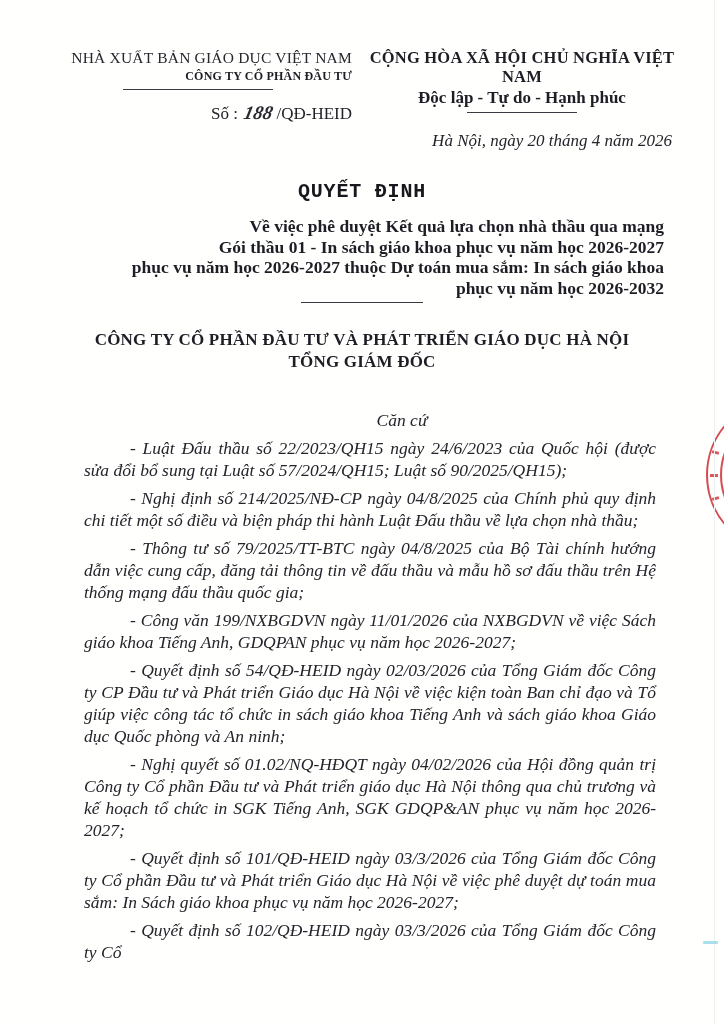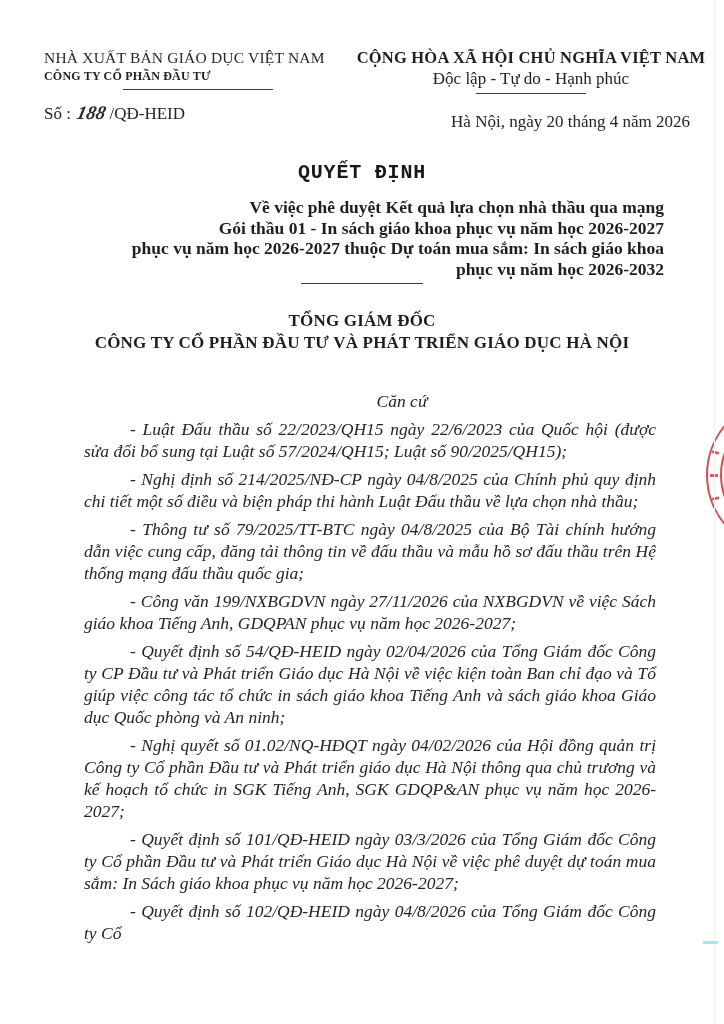--- a/index.html
+++ b/index.html
@@ -8,37 +8,37 @@
     width:724px;height:1024px;
     background:#fffffe;
     overflow:hidden;
     font-family:"Liberation Serif","DejaVu Serif",serif;
     color:#26262e;
     box-sizing:border-box;
     padding-top:48px;
   }
   
   .header{display:flex;align-items:flex-start;}
-  .header-left{flex:0 0 308px;margin-left:44px;text-align:left;}
-  .header-right{flex:1;text-align:center;padding-right:14px;}
+  .header-left{flex:0 0 308px;margin-left:44px;text-align:right;}
+  .header-right{flex:1;text-align:center;padding-right:32px;}
   .h-line{font-size:15.5px;line-height:19px;letter-spacing:.2px;}
   .h-line.bold{font-weight:bold;font-size:12px;color:#1d1d25;}
   .header-right .h-line.bold{font-size:16.5px;}
   .rule{border-bottom:1.6px solid #3a3a42;height:0;}
   .rule-left{width:150px;margin:3px auto 0 auto;}
   .rule-right{width:110px;margin:4px auto 0 auto;}
-  .motto{font-weight:normal;font-size:17px;line-height:20px;margin-top:2px;color:#1d1d25;}
+  .motto{font-weight:bold;font-size:17px;line-height:20px;margin-top:2px;color:#1d1d25;}
   .doc-number{margin-top:12px;font-size:17px;color:#23232b;}
   .doc-number .handwritten{
     display:inline-block;
     font-style:italic;font-weight:600;font-size:19px;
     transform:skewX(-12deg);
     margin:0 4px 0 6px;color:#2a2a33;
   }
-  .dateline{font-size:17px;line-height:21px;margin-top:17px;text-align:right;padding-right:20px;color:#23232b;}
+  .dateline{font-style:italic;font-size:17px;line-height:21px;margin-top:17px;text-align:right;padding-right:20px;color:#23232b;}
   
   .title{margin-top:29px;text-align:center;font-weight:bold;font-size:20px;letter-spacing:.8px;color:#17171d;font-family:Liberation Mono, monospace;}
   .subtitle{margin-top:13px;text-align:right;font-weight:bold;font-size:17.5px;line-height:20.5px;color:#1d1d25;padding:0 60px;}
   .subtitle-rule{width:122px;margin:4px auto 0 auto;border-bottom:1.7px solid #3a3a42;height:0;}
   
   .issuer{margin-top:26px;text-align:center;font-weight:bold;color:#1d1d25;}
   .issuer-line{font-size:17px;line-height:22px;letter-spacing:.2px;}
   
   .body{margin:36px 68px 0 84px;font-style:italic;font-size:17.5px;line-height:22px;color:#23232b;}
   .preamble{margin:0 0 6px 0;text-indent:64px;}
@@ -82,34 +82,34 @@
 
   <div class="subtitle">
     <div>Về việc phê duyệt Kết quả lựa chọn nhà thầu qua mạng</div>
     <div>Gói thầu 01 - In sách giáo khoa phục vụ năm học 2026-2027</div>
     <div>phục vụ năm học 2026-2027 thuộc Dự toán mua sắm: In sách giáo khoa</div>
     <div>phục vụ năm học 2026-2032</div>
   </div>
   <div class="subtitle-rule"></div>
 
   <div class="issuer">
+    <div class="issuer-line">CÔNG TY CỔ PHẦN ĐẦU TƯ VÀ PHÁT TRIỂN GIÁO DỤC HÀ NỘI</div>
     <div class="issuer-line">TỔNG GIÁM ĐỐC</div>
-    <div class="issuer-line">CÔNG TY CỔ PHẦN ĐẦU TƯ VÀ PHÁT TRIỂN GIÁO DỤC HÀ NỘI</div>
   </div>
 
   <div class="body">
     <p class="preamble">Căn cứ</p>
-    <p class="citation">- Luật Đấu thầu số 22/2023/QH15 ngày 22/6/2023 của Quốc hội (được sửa đổi bổ sung tại Luật số 57/2024/QH15; Luật số 90/2025/QH15);</p>
+    <p class="citation">- Luật Đấu thầu số 22/2023/QH15 ngày 24/6/2023 của Quốc hội (được sửa đổi bổ sung tại Luật số 57/2024/QH15; Luật số 90/2025/QH15);</p>
     <p class="citation">- Nghị định số 214/2025/NĐ-CP ngày 04/8/2025 của Chính phủ quy định chi tiết một số điều và biện pháp thi hành Luật Đấu thầu về lựa chọn nhà thầu;</p>
     <p class="citation">- Thông tư số 79/2025/TT-BTC ngày 04/8/2025 của Bộ Tài chính hướng dẫn việc cung cấp, đăng tải thông tin về đấu thầu và mẫu hồ sơ đấu thầu trên Hệ thống mạng đấu thầu quốc gia;</p>
-    <p class="citation">- Công văn 199/NXBGDVN ngày 27/11/2026 của NXBGDVN về việc Sách giáo khoa Tiếng Anh, GDQPAN phục vụ năm học 2026-2027;</p>
-    <p class="citation">- Quyết định số 54/QĐ-HEID ngày 02/04/2026 của Tổng Giám đốc Công ty CP Đầu tư và Phát triển Giáo dục Hà Nội về việc kiện toàn Ban chỉ đạo và Tổ giúp việc công tác tổ chức in sách giáo khoa Tiếng Anh và sách giáo khoa Giáo dục Quốc phòng và An ninh;</p>
+    <p class="citation">- Công văn 199/NXBGDVN ngày 11/01/2026 của NXBGDVN về việc Sách giáo khoa Tiếng Anh, GDQPAN phục vụ năm học 2026-2027;</p>
+    <p class="citation">- Quyết định số 54/QĐ-HEID ngày 02/03/2026 của Tổng Giám đốc Công ty CP Đầu tư và Phát triển Giáo dục Hà Nội về việc kiện toàn Ban chỉ đạo và Tổ giúp việc công tác tổ chức in sách giáo khoa Tiếng Anh và sách giáo khoa Giáo dục Quốc phòng và An ninh;</p>
     <p class="citation">- Nghị quyết số 01.02/NQ-HĐQT ngày 04/02/2026 của Hội đồng quản trị Công ty Cổ phần Đầu tư và Phát triển giáo dục Hà Nội thông qua chủ trương và kế hoạch tổ chức in SGK Tiếng Anh, SGK GDQP&amp;AN phục vụ năm học 2026-2027;</p>
     <p class="citation">- Quyết định số 101/QĐ-HEID ngày 03/3/2026 của Tổng Giám đốc Công ty Cổ phần Đầu tư và Phát triển Giáo dục Hà Nội về việc phê duyệt dự toán mua sắm: In Sách giáo khoa phục vụ năm học 2026-2027;</p>
-    <p class="citation">- Quyết định số 102/QĐ-HEID ngày 04/8/2026 của Tổng Giám đốc Công ty Cổ</p>
+    <p class="citation">- Quyết định số 102/QĐ-HEID ngày 03/3/2026 của Tổng Giám đốc Công ty Cổ</p>
   </div>
 
   <div class="stamp">
     <div class="stamp-outer"></div>
     <div class="stamp-inner"></div>
     <div class="stamp-mark m1"></div>
     <div class="stamp-mark m2"></div>
     <div class="stamp-mark m3"></div>
   </div>
 

